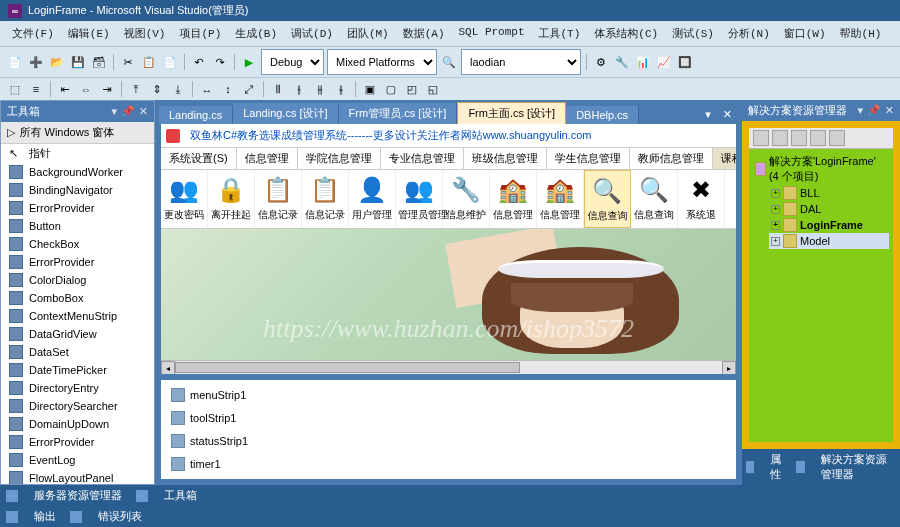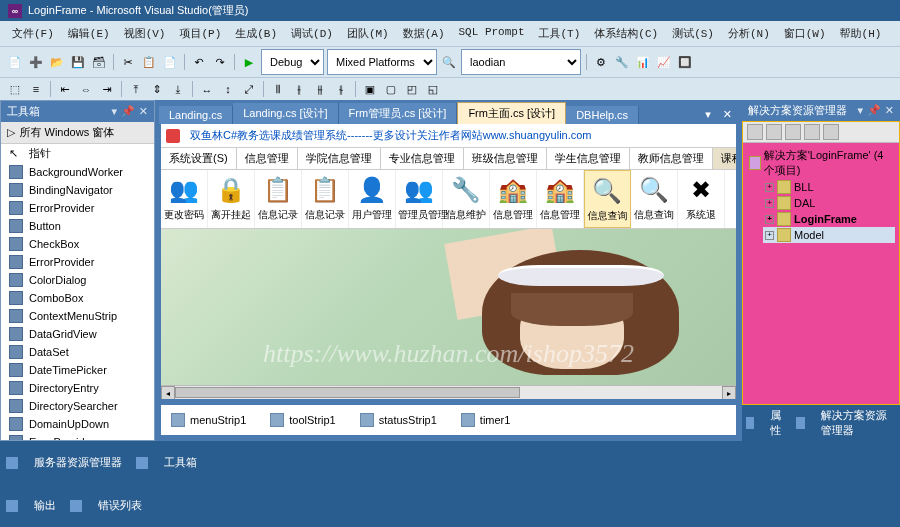--- a/index.html
+++ b/index.html
@@ -52,37 +52,37 @@
 .head { position: absolute; top: 36%; left: 22%; width: 48%; height: 50%; background: #f0d8c0; border-radius: 45% 45% 40% 40%; }
 .hair { position: absolute; top: 8%; left: 5%; width: 90%; height: 82%; background: #6a4028; border-radius: 50% 50% 35% 35%; }
 .bangs { position: absolute; top: 36%; left: 18%; width: 56%; height: 22%; background: #7a5038; border-radius: 0 0 40% 40%; }
 .headband { position: absolute; top: 18%; left: 12%; width: 76%; height: 14%; background: #e8e8f0; border-radius: 50%/100%; border-top: 3px solid #fff; }
 .arm { position: absolute; top: -2%; left: -10%; width: 50%; height: 50%; background: #f0d8c0; border-radius: 0 0 50% 0; transform: rotate(-10deg); }
 .watermark { position: absolute; bottom: 30px; left: 50%; transform: translateX(-50%); color: rgba(255,255,255,.55); font-size: 26px; font-style: italic; font-family: serif; white-space: nowrap; }
 .hscroll { position: absolute; left: 0; right: 0; bottom: 0; height: 14px; background: #e8e8e8; border-top: 1px solid #bbb; }
 .hscroll .thumb { position: absolute; left: 14px; top: 1px; width: 60%; height: 11px; background: #c8c8c8; border: 1px solid #999; }
 .hscroll .arr { position: absolute; top: 0; width: 14px; height: 14px; background: #d8d8d8; border: 1px solid #999; display: flex; align-items: center; justify-content: center; font-size: 8px; }
 
-.tray { background: #fff; margin: 0 6px 6px; padding: 8px 10px; display: flex; gap: 24px; }
+.tray { background: #fff; margin: 0 6px 6px; padding: 8px 10px; display: flex; gap: 9px; flex-direction: column; }
 .tray-item { display: flex; align-items: center; gap: 5px; }
 .tray-ico { width: 14px; height: 14px; background: #8aa8c8; border: 1px solid #6888a8; }
 
 .right { width: 158px; display: flex; flex-direction: column; }
-.sol { flex: 1; background: #ec4899; border: 1px solid #eab308; }
+.sol { flex: 1; background: #84cc16; border: 7px solid #eab308; }
 .sol-tb { background: #e8e8e8; padding: 2px 4px; display: flex; gap: 3px; border-bottom: 1px solid #bbb; }
 .sol-tb span { width: 16px; height: 16px; display: inline-block; background: #d0d0d0; border: 1px solid #a0a0a0; cursor: pointer; }
 .tree { padding: 4px; }
 .tn { padding: 1px 2px; display: flex; align-items: center; gap: 3px; }
 .tn .exp { width: 9px; height: 9px; border: 1px solid #888; display: inline-flex; align-items: center; justify-content: center; font-size: 8px; line-height: 1; }
 .tn .ni { width: 14px; height: 14px; background: #d8c868; border: 1px solid #b0a040; }
 .tn.sel { background: #d0e0f0; }
 .tn.bold { font-weight: bold; }
 .indent { margin-left: 16px; }
 
-.bottom { background: #2a5d8f; color: #fff; padding: 14px 6px; display: flex; gap: 14px; }
+.bottom { background: #2a5d8f; color: #fff; padding: 3px 6px; display: flex; gap: 14px; }
 .bottom .itm { display: flex; align-items: center; gap: 16px; cursor: pointer; }
 .bottom .bi2 { width: 12px; height: 12px; background: #6a9ad0; }
 .bt-r { margin-left: auto; display: flex; gap: 10px; }
 </style>
 </head>
 <body>
 
 <div class="titlebar">
   <span class="vs-logo">∞</span>
   <span>LoginFrame - Microsoft Visual Studio(管理员)</span>

